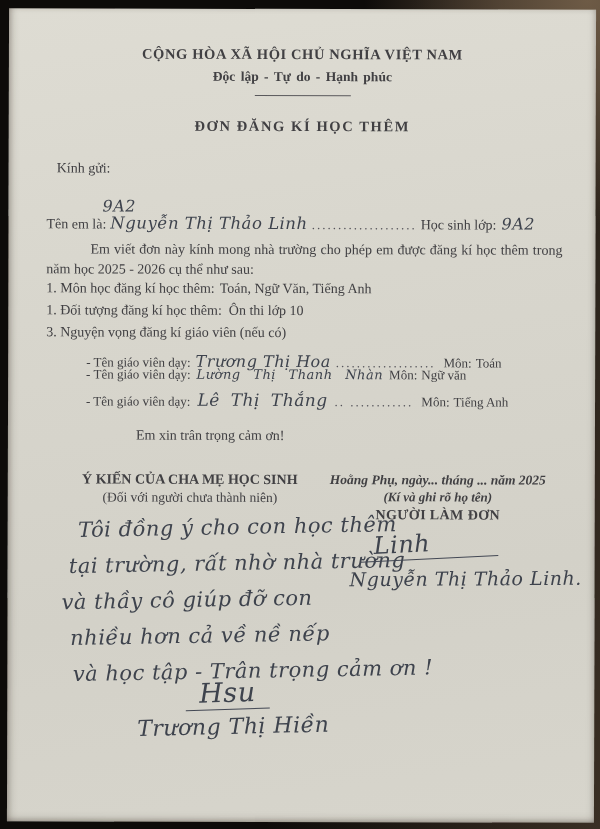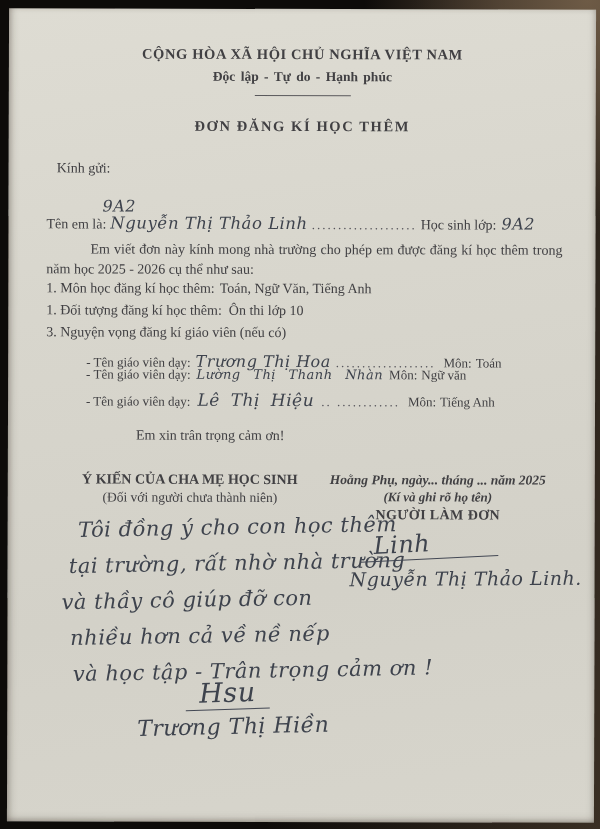--- a/index.html
+++ b/index.html
@@ -90,21 +90,21 @@
     </div>
     <div class="abs row" style="top:358px;left:78px;">
       <span class="printed fs13">- Tên giáo viên dạy:</span>
       <span class="hand" style="font-size:13px;margin:0 6px;word-spacing:8px;">Lường Thị Thanh Nhàn</span>
       <span class="printed dots fs13"></span>
       <span class="printed fs13">Môn:</span>
       <span class="printed fs13" style="margin-left:4px;">Ngữ văn</span>
     </div>
     <div class="abs row" style="top:381px;left:78px;">
       <span class="printed fs13">- Tên giáo viên dạy:</span>
-      <span class="hand" style="font-size:17px;margin:0 7px;word-spacing:5px;">Lê Thị Hiệu</span>
+      <span class="hand" style="font-size:17px;margin:0 7px;word-spacing:5px;">Lê Thị Thắng</span>
       <span class="printed dots fs13">.. ............</span>
       <span class="printed fs13" style="margin-left:8px;">Môn:</span>
       <span class="printed fs13" style="margin-left:4px;">Tiếng Anh</span>
     </div>
 
     <div class="abs" style="top:463px;left:52px;width:260px;text-align:center;">
       <div class="printed b" style="font-size:14px;">Ý KIẾN CỦA CHA MẸ HỌC SINH</div>
       <div class="printed" style="font-size:13.5px;margin-top:2px;">(Đối với người chưa thành niên)</div>
     </div>
 

